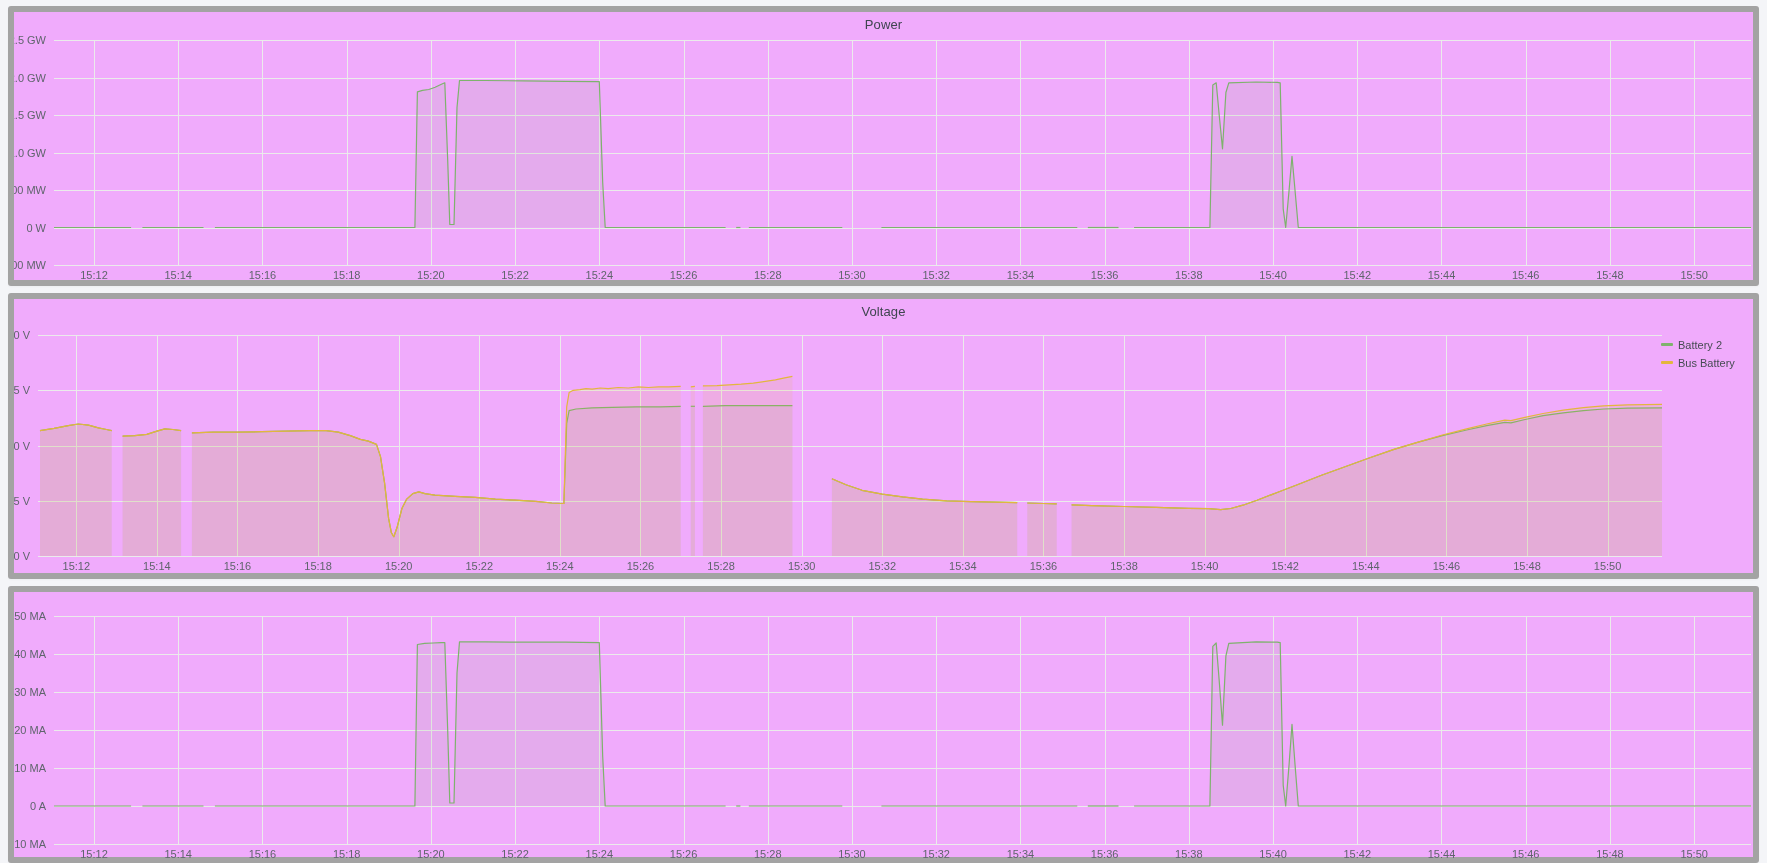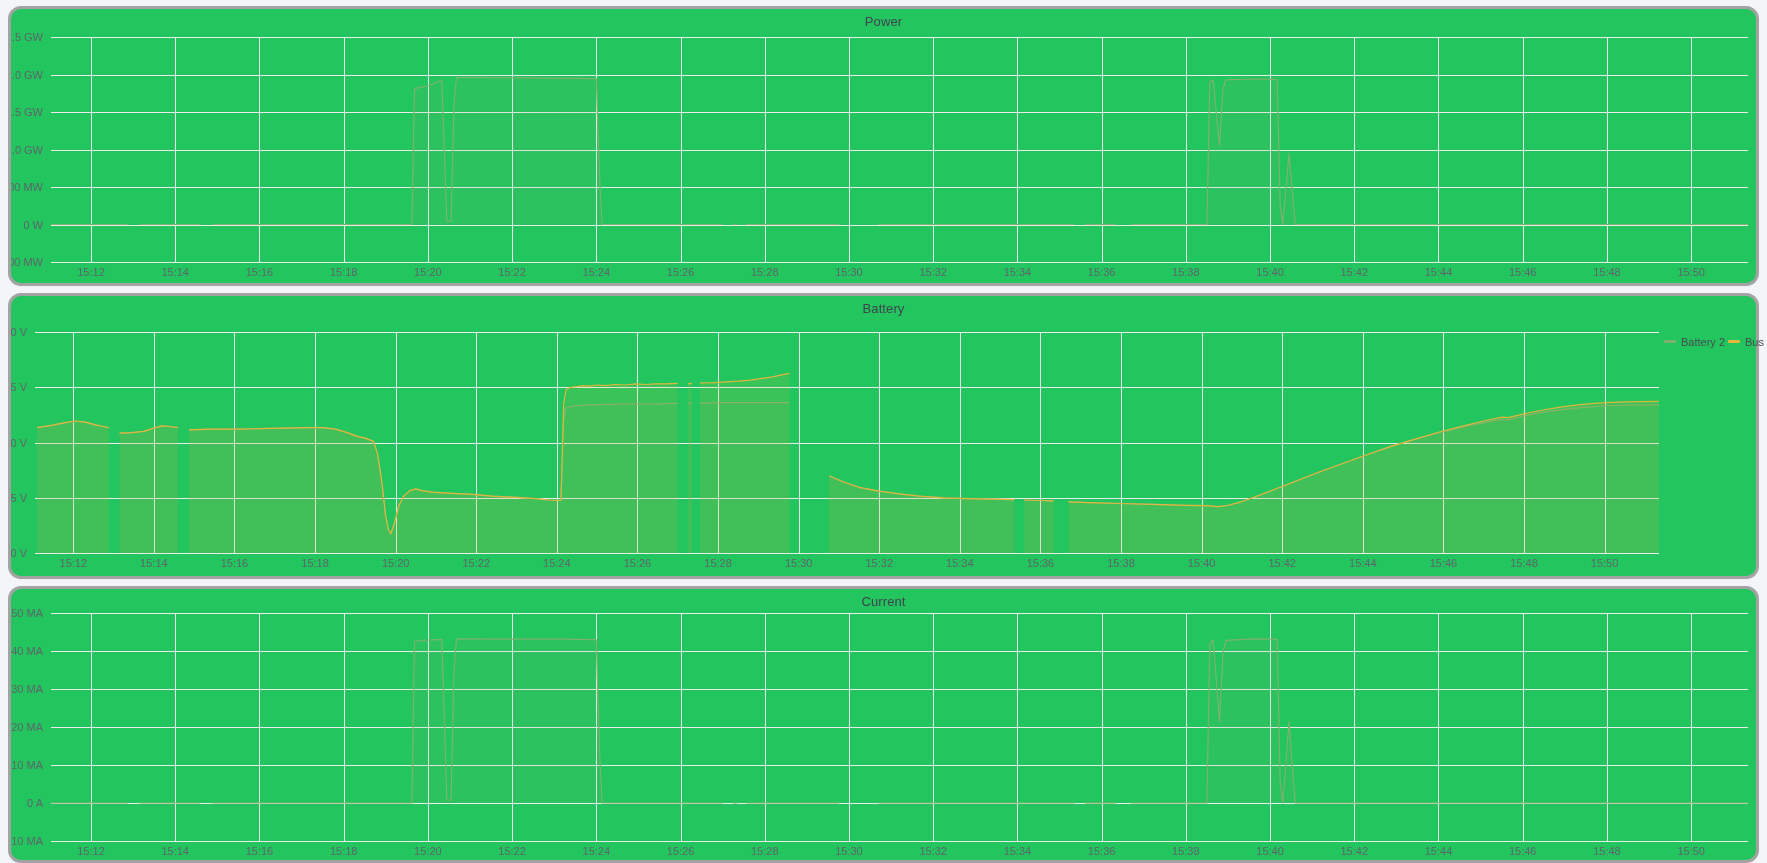--- a/index.html
+++ b/index.html
@@ -3,35 +3,35 @@
 <meta charset="utf-8">
 <style>
   html,body{margin:0;padding:0;}
   body{
     width:1767px;height:863px;overflow:hidden;
     background:#f4f5f8;
     font-family:"Liberation Sans",sans-serif;
   }
   .dash{padding:6px 8px;display:flex;flex-direction:column;gap:7px;}
   .panel{
-    position:relative;background:#22c55e;
-    border:3px solid #a3a3a3;border-radius:13px;
+    position:relative;background:#f0abfc;
+    border:6px solid #a3a3a3;border-radius:3px;
     box-shadow:0 1px 2px rgba(0,0,0,0.03);
     box-sizing:border-box;
   }
   .panel-title{
     position:absolute;top:5px;left:0;right:0;
     text-align:center;font-size:13px;font-weight:500;color:#3f4550;
     letter-spacing:.1px;
   }
   .chart-svg{position:absolute;left:0;top:0;}
   svg text{font-family:"Liberation Sans",sans-serif;font-size:11px;fill:#5f646c;}
   .legend{
     position:absolute;top:38px;right:6px;width:86px;
-    display:flex;flex-direction:row;gap:3px;text-align:right;
+    display:flex;flex-direction:column;gap:3px;text-align:right;
   }
   .legend-item{display:flex;align-items:center;cursor:pointer;height:15px;}
   .legend-swatch{display:inline-block;width:12px;height:3px;border-radius:1px;margin-right:5px;flex:0 0 auto;}
   .legend-label{font-size:11px;color:#464b53;white-space:nowrap;}
   .h-power{height:280px;}
   .h-voltage{height:286px;}
   .h-current{height:277px;}
 </style>
 </head>
 <body>
@@ -114,21 +114,21 @@
         <path d="M867.4,215.5 L867.4,215.5 L1063.3,215.5 L1063.3,215.5 Z" fill="rgba(126,178,109,0.10)" stroke="none"></path>
         <path d="M867.4,215.5 L1063.3,215.5" fill="none" stroke="#7EB26D" stroke-width="1.2" stroke-linejoin="round"></path>
         <path d="M1073.8,215.5 L1073.8,215.5 L1104.5,215.5 L1104.5,215.5 Z" fill="rgba(126,178,109,0.10)" stroke="none"></path>
         <path d="M1073.8,215.5 L1104.5,215.5" fill="none" stroke="#7EB26D" stroke-width="1.2" stroke-linejoin="round"></path>
         <path d="M1120.1,215.5 L1120.1,215.5 L1195.9,215.5 L1198.8,73.0 L1202.2,70.8 L1205.2,103.0 L1208.5,136.8 L1211.9,80.5 L1214.8,70.8 L1242.2,70.0 L1263.3,70.4 L1266.2,70.8 L1269.2,196.8 L1271.7,215.5 L1275.1,178.0 L1278.0,144.3 L1281.0,178.0 L1284.3,215.5 L1737.0,215.5 L1737.0,215.5 Z" fill="rgba(126,178,109,0.10)" stroke="none"></path>
         <path d="M1120.1,215.5 L1195.9,215.5 L1198.8,73.0 L1202.2,70.8 L1205.2,103.0 L1208.5,136.8 L1211.9,80.5 L1214.8,70.8 L1242.2,70.0 L1263.3,70.4 L1266.2,70.8 L1269.2,196.8 L1271.7,215.5 L1275.1,178.0 L1278.0,144.3 L1281.0,178.0 L1284.3,215.5 L1737.0,215.5" fill="none" stroke="#7EB26D" stroke-width="1.2" stroke-linejoin="round"></path>
       </svg>
   </div>
 
   <div class="panel h-voltage">
-    <div class="panel-title">Battery</div>
+    <div class="panel-title">Voltage</div>
     <svg class="chart-svg" width="1751" height="286" viewBox="0 0 1751 286">
         <g stroke="#ebebeb" stroke-width="1" shape-rendering="crispEdges">
           <line x1="24" x2="1648" y1="36.5" y2="36.5"></line>
           <line x1="24" x2="1648" y1="91.75" y2="91.75"></line>
           <line x1="24" x2="1648" y1="147" y2="147"></line>
           <line x1="24" x2="1648" y1="202.25" y2="202.25"></line>
           <line x1="24" x2="1648" y1="257.5" y2="257.5"></line>
           <line x1="62.782878411910644" x2="62.782878411910644" y1="36" y2="257"></line>
           <line x1="143.37841191066997" x2="143.37841191066997" y1="36" y2="257"></line>
           <line x1="223.97394540942926" x2="223.97394540942926" y1="36" y2="257"></line>
@@ -218,21 +218,20 @@
           <span class="legend-label">Battery 2</span>
         </div>
         <div class="legend-item">
           <span class="legend-swatch" style="background: rgb(227, 182, 61);"></span>
           <span class="legend-label">Bus Battery</span>
         </div>
       </div>
   </div>
 
   <div class="panel h-current">
-    <div class="panel-title">Current</div>
     <svg class="chart-svg" width="1751" height="277" viewBox="0 0 1751 277">
         <g stroke="#ebebeb" stroke-width="1" shape-rendering="crispEdges">
           <line x1="40" x2="1737" y1="24.5" y2="24.5"></line>
           <line x1="40" x2="1737" y1="62.5" y2="62.5"></line>
           <line x1="40" x2="1737" y1="100.5" y2="100.5"></line>
           <line x1="40" x2="1737" y1="138.5" y2="138.5"></line>
           <line x1="40" x2="1737" y1="176.5" y2="176.5"></line>
           <line x1="40" x2="1737" y1="214.5" y2="214.5"></line>
           <line x1="40" x2="1737" y1="252.5" y2="252.5"></line>
           <line x1="80.50372208436721" x2="80.50372208436721" y1="24" y2="252"></line>

